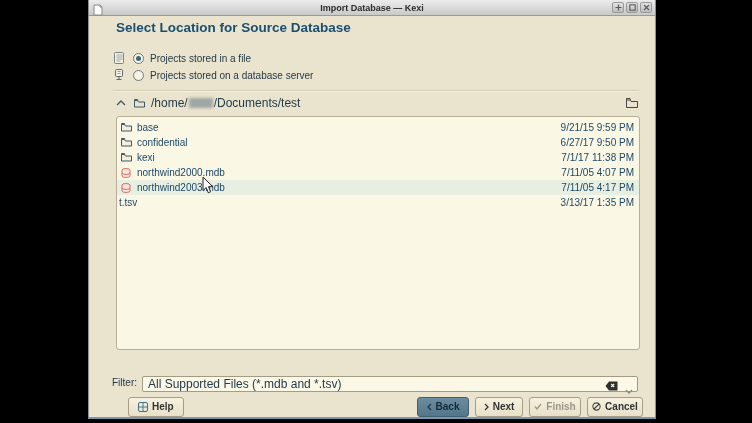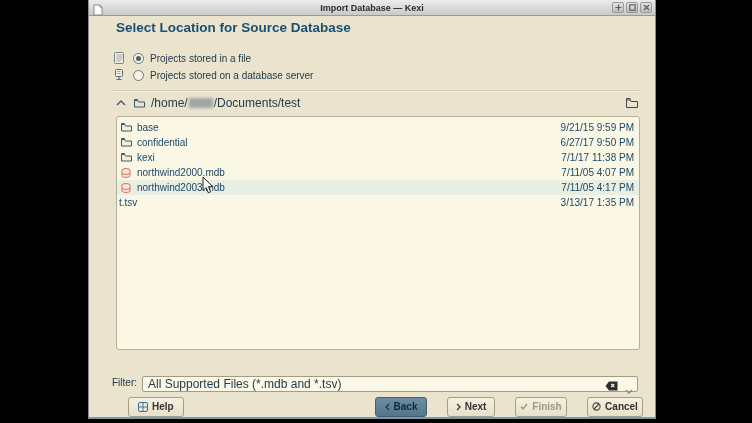--- a/index.html
+++ b/index.html
@@ -65,21 +65,21 @@
     border-radius:2px; font-size:12px; color:#223c4a; padding:0 34px 0 5px;
     font-family:"Liberation Sans", sans-serif; outline:none; }
   .combo .chev-down { position:absolute; right:5px; top:6px; }
   .combo .clear-ic { position:absolute; right:20px; top:3px; }
 
   
   .btnbar { position:absolute; left:24px; right:12px; top:396px; height:21px; display:flex; align-items:center;padding-left:15px; }
   .btn { height:20px; display:flex; align-items:center; justify-content:center; gap:4px;
     background:linear-gradient(#f6f1df,#e7e0ca); border:1px solid #a59d85; border-radius:3px;
     font-size:10px; font-weight:bold; color:#333; padding:0 9px; }
-  .btn-right { margin-left:auto; display:flex; gap:20px; }
+  .btn-right { margin-left:auto; display:flex; gap:6px; }
   .btn.primary { background:linear-gradient(#6c8da1,#567反689); background:linear-gradient(#6c8da1,#54768a);
     border-color:#44606f; color:#132b38; }
   .btn.disabled { color:#9b9889; }
   .btn .bicon { display:flex; }
 
   .cursor { position:absolute; left:113px; top:176px; pointer-events:none; }
 </style>
 </head>
 <body>
 

